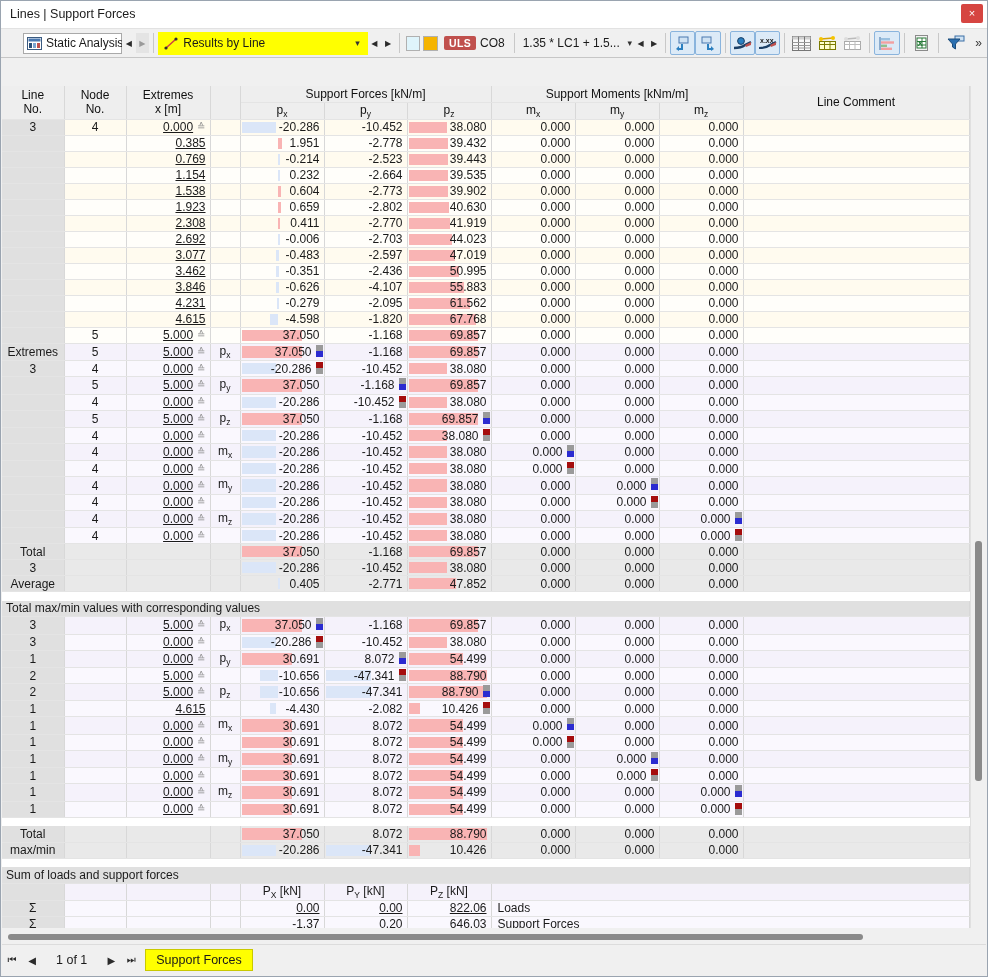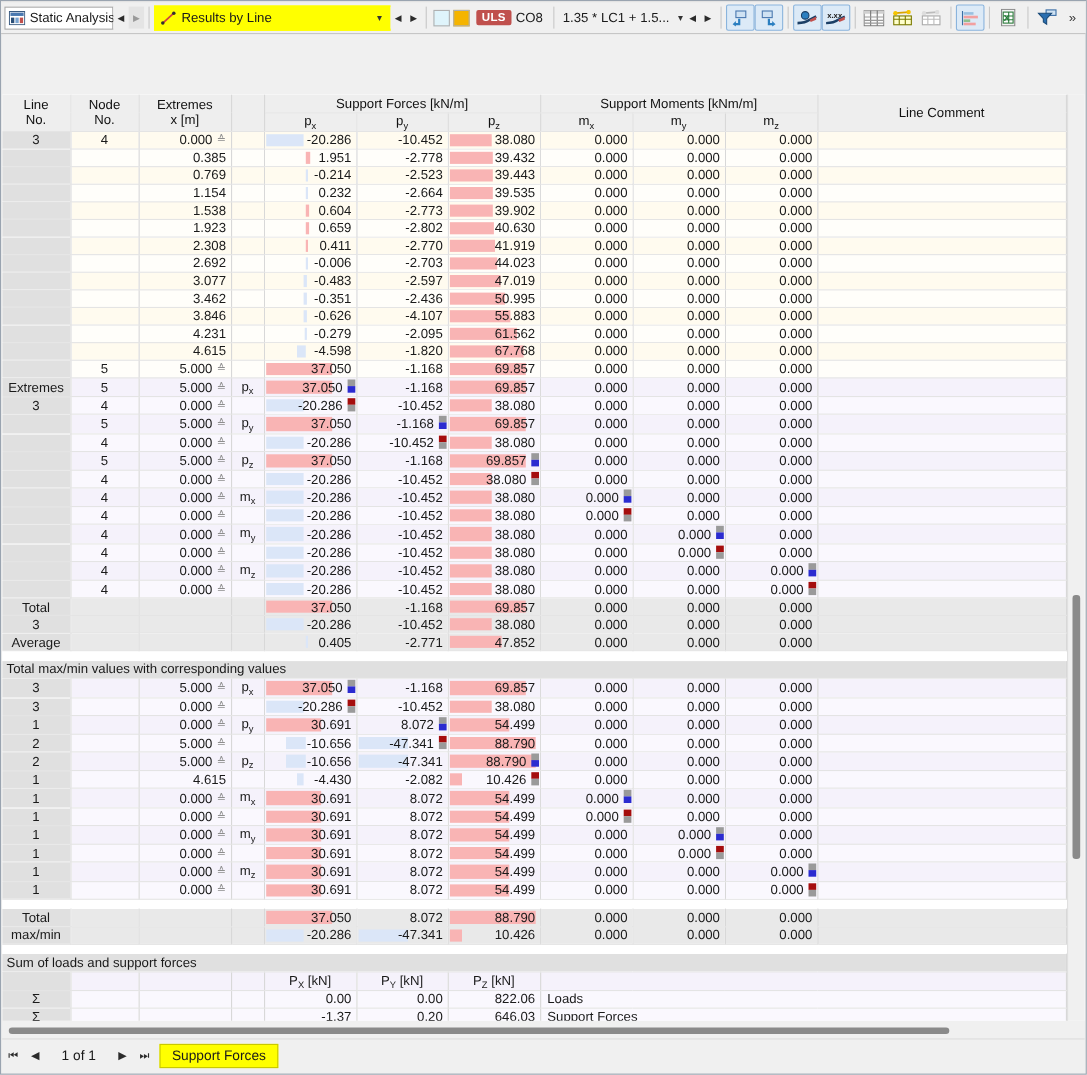--- a/index.html
+++ b/index.html
@@ -39,21 +39,21 @@
     height:28px;background:#f0f0f0;display:flex;align-items:center;
     border-top:1px solid #e2e2e2;border-bottom:1px solid #c6c6c6;
     padding:0 2px;gap:0px;position:relative;
   }
   .tb-combo{
     display:flex;align-items:center;height:21px;border:1px solid #a9a9a9;
     background:#ffffff;font-size:12px;box-sizing:border-box;
   }
   .tb-combo .lbl{padding:0 6px 0 4px;white-space:nowrap;flex:1;}
   .tb-combo .chev{width:16px;text-align:center;color:#333;font-size:9px;}
-  .combo-static{width:99px;margin-left:1px;}
+  .combo-static{width:99px;margin-left:20px;}
   .combo-results{width:215px;background:#ffff00;border:2px solid #ffff00;height:23px;}
   .combo-results .lbl{font-weight:normal;}
   .combo-lc{width:115px;border:none;background:transparent;}
   .arrowbtn{
     width:14px;height:20px;display:flex;align-items:center;justify-content:center;
     font-size:8px;color:#2b2b2b;background:#f0f0f0;
   }
   .arrowbtn.dis{color:#9a9a9a;background:#e4e4e4;}
   .tb-sep{width:1px;height:20px;background:#c8c8c8;margin:0 4px;}
   .icnbtn{
@@ -92,21 +92,21 @@
   col.c-sym{width:30px}
   col.c-px{width:84px}
   col.c-py{width:83px}
   col.c-pz{width:84px}
   col.c-mx{width:84px}
   col.c-my{width:84px}
   col.c-mz{width:84px}
   col.c-cmt{width:226px}
 
   td.rowhead{background:#e0e0e0;text-align:center;border-right:1px solid #c9c9c9;}
-  td.num{text-align:right;}
+  td.num{text-align:right;text-decoration:underline;}
   td.ctr{text-align:center;}
   td.val{position:relative;text-align:right;padding-right:6px;}
   td.valsym{text-align:center;}
 
   
   tr.r-cream td{background:#fffbef;}
   tr.r-cream2 td{background:#fffefa;}
   tr.r-lav td{background:#f5f2fb;}
   tr.r-lav2 td{background:#faf8fe;}
   tr.r-gray td{background:#e9e9e9;}
@@ -160,20 +160,24 @@
   .tabbtn{
     background:#ffff00;border:1px solid #c9c900;padding:3px 10px;font-size:12.5px;
     margin-left:4px;
   }
 </style>
 </head>
 <body>
 
 <div id="app">
 
+  <div class="titlebar">
+    <span class="ttl">Lines | Support Forces</span>
+    <div class="closebtn">×</div>
+  </div>
 
 
   <div class="toolbar">
 
     <div class="tb-combo combo-static">
       <span style="padding-left:3px;display:flex;align-items:center">
         <svg width="15" height="13" viewBox="0 0 15 13">
             <rect x="0.5" y="0.5" width="14" height="12" fill="#ffffff" stroke="#3a5a80"></rect>
             <rect x="1.5" y="1.5" width="12" height="3" fill="#4a78b0"></rect>
             <rect x="2" y="6" width="3" height="5" fill="#2b4f78"></rect>

